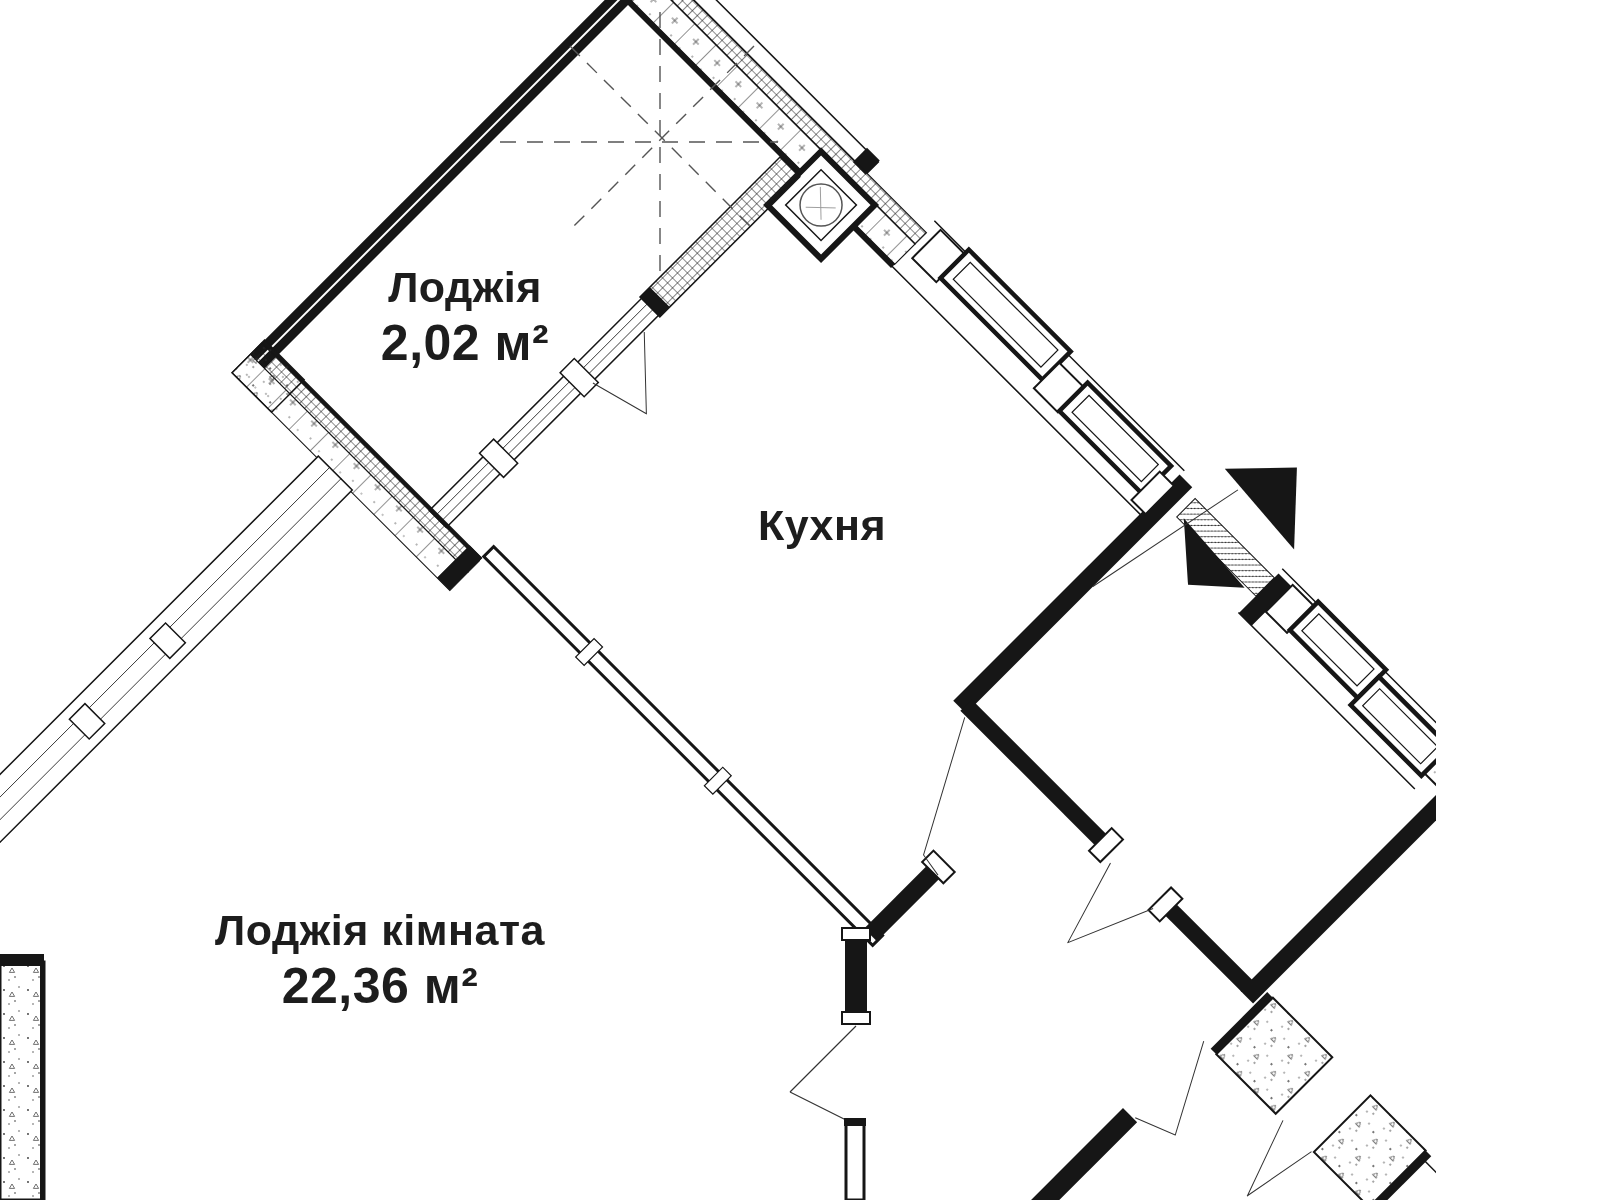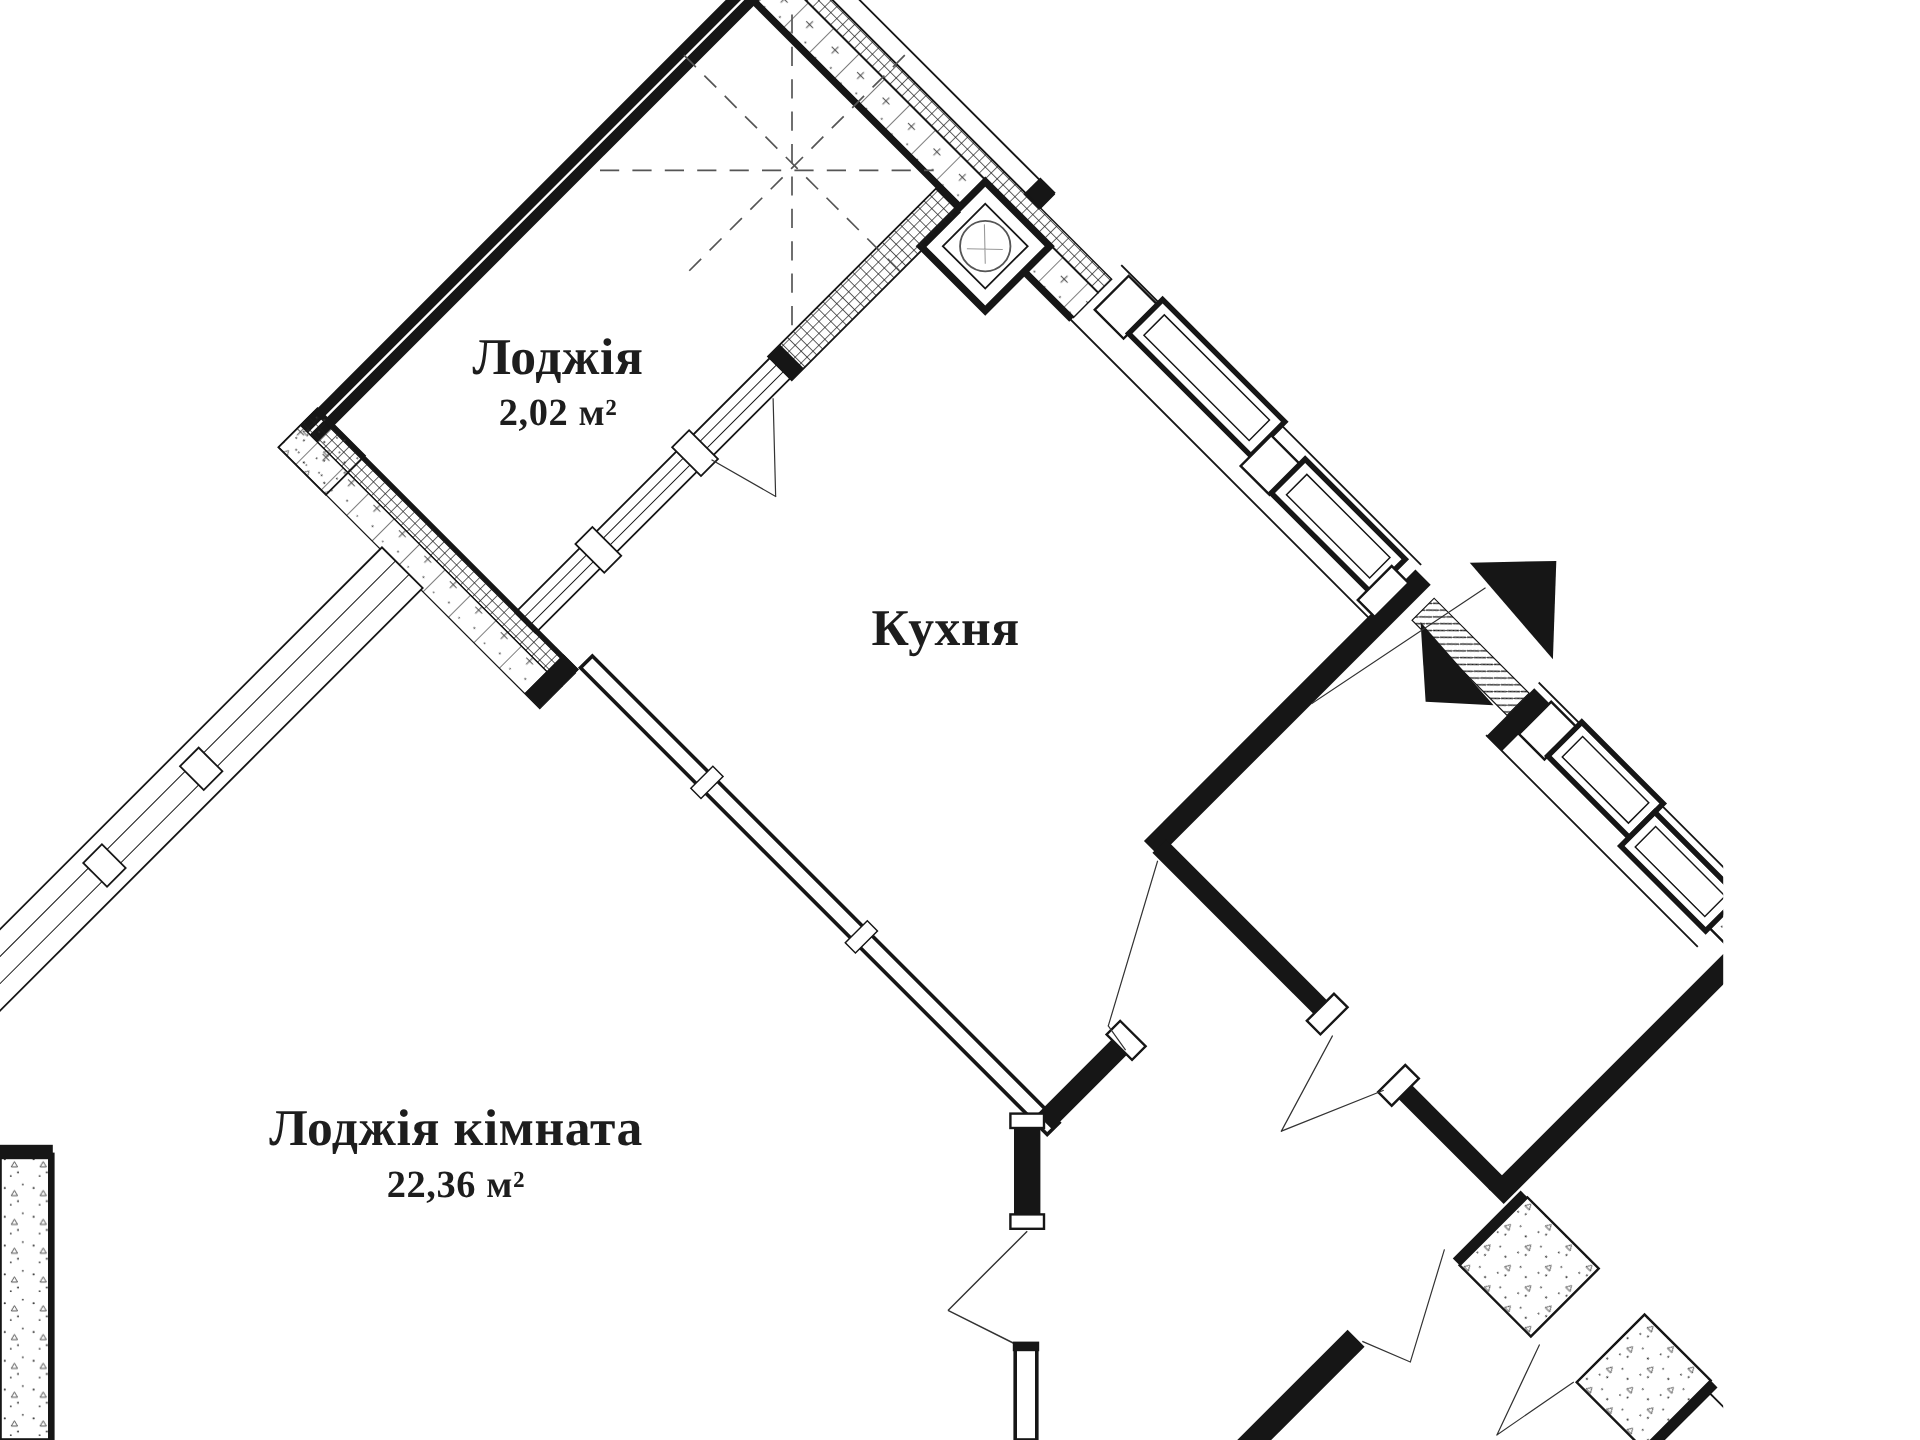--- a/index.html
+++ b/index.html
@@ -1,22 +1,22 @@
 <!DOCTYPE html>
 <html><head>
 <meta charset="utf-8">
 <style>
   html,body{margin:0;padding:0;background:#fff;}
   #stage{position:relative;width:1436px;height:1200px;background:#fff;overflow:hidden;
-         font-family:Liberation Serif, serif;}
+         font-family:Liberation Sans, sans-serif;}
   #plan-svg{position:absolute;left:0;top:0;}
   .room-label{position:absolute;transform:translate(-50%,-50%);text-align:center;
               color:#1d1d1d;font-weight:600;line-height:1.22;white-space:nowrap;}
   .room-name{font-size:43px;letter-spacing:.5px;}
-  .room-area{font-size:32px;letter-spacing:.5px;}
+  .room-area{font-size:50px;letter-spacing:.5px;}
 </style>
 </head>
 <body>
 
 <div id="stage">
 
 <svg id="plan-svg" width="1600" height="1200" viewBox="0 0 1600 1200">
   <defs>
 
     <pattern id="patGrid" width="7" height="7" patternUnits="userSpaceOnUse">
@@ -203,21 +203,21 @@
     <path d="M570,46 L754,230" stroke-dasharray="14 10"></path>
     <path d="M754,46 L570,230" stroke-dasharray="14 10"></path>
   </g>
 </svg>
 
 <div class="room-label" style="left:465px;top:318px">
   <div class="room-name">Лоджія</div>
   <div class="room-area">2,02 м²</div>
 </div>
 
-<div class="room-label" style="left:788px;top:525px">
+<div class="room-label" style="left:822px;top:525px">
   <div class="room-name">Кухня</div>
 </div>
 
 
 <div class="room-label" style="left:380px;top:961px">
   <div class="room-name">Лоджія кімната</div>
   <div class="room-area">22,36 м²</div>
 </div>
 
 

